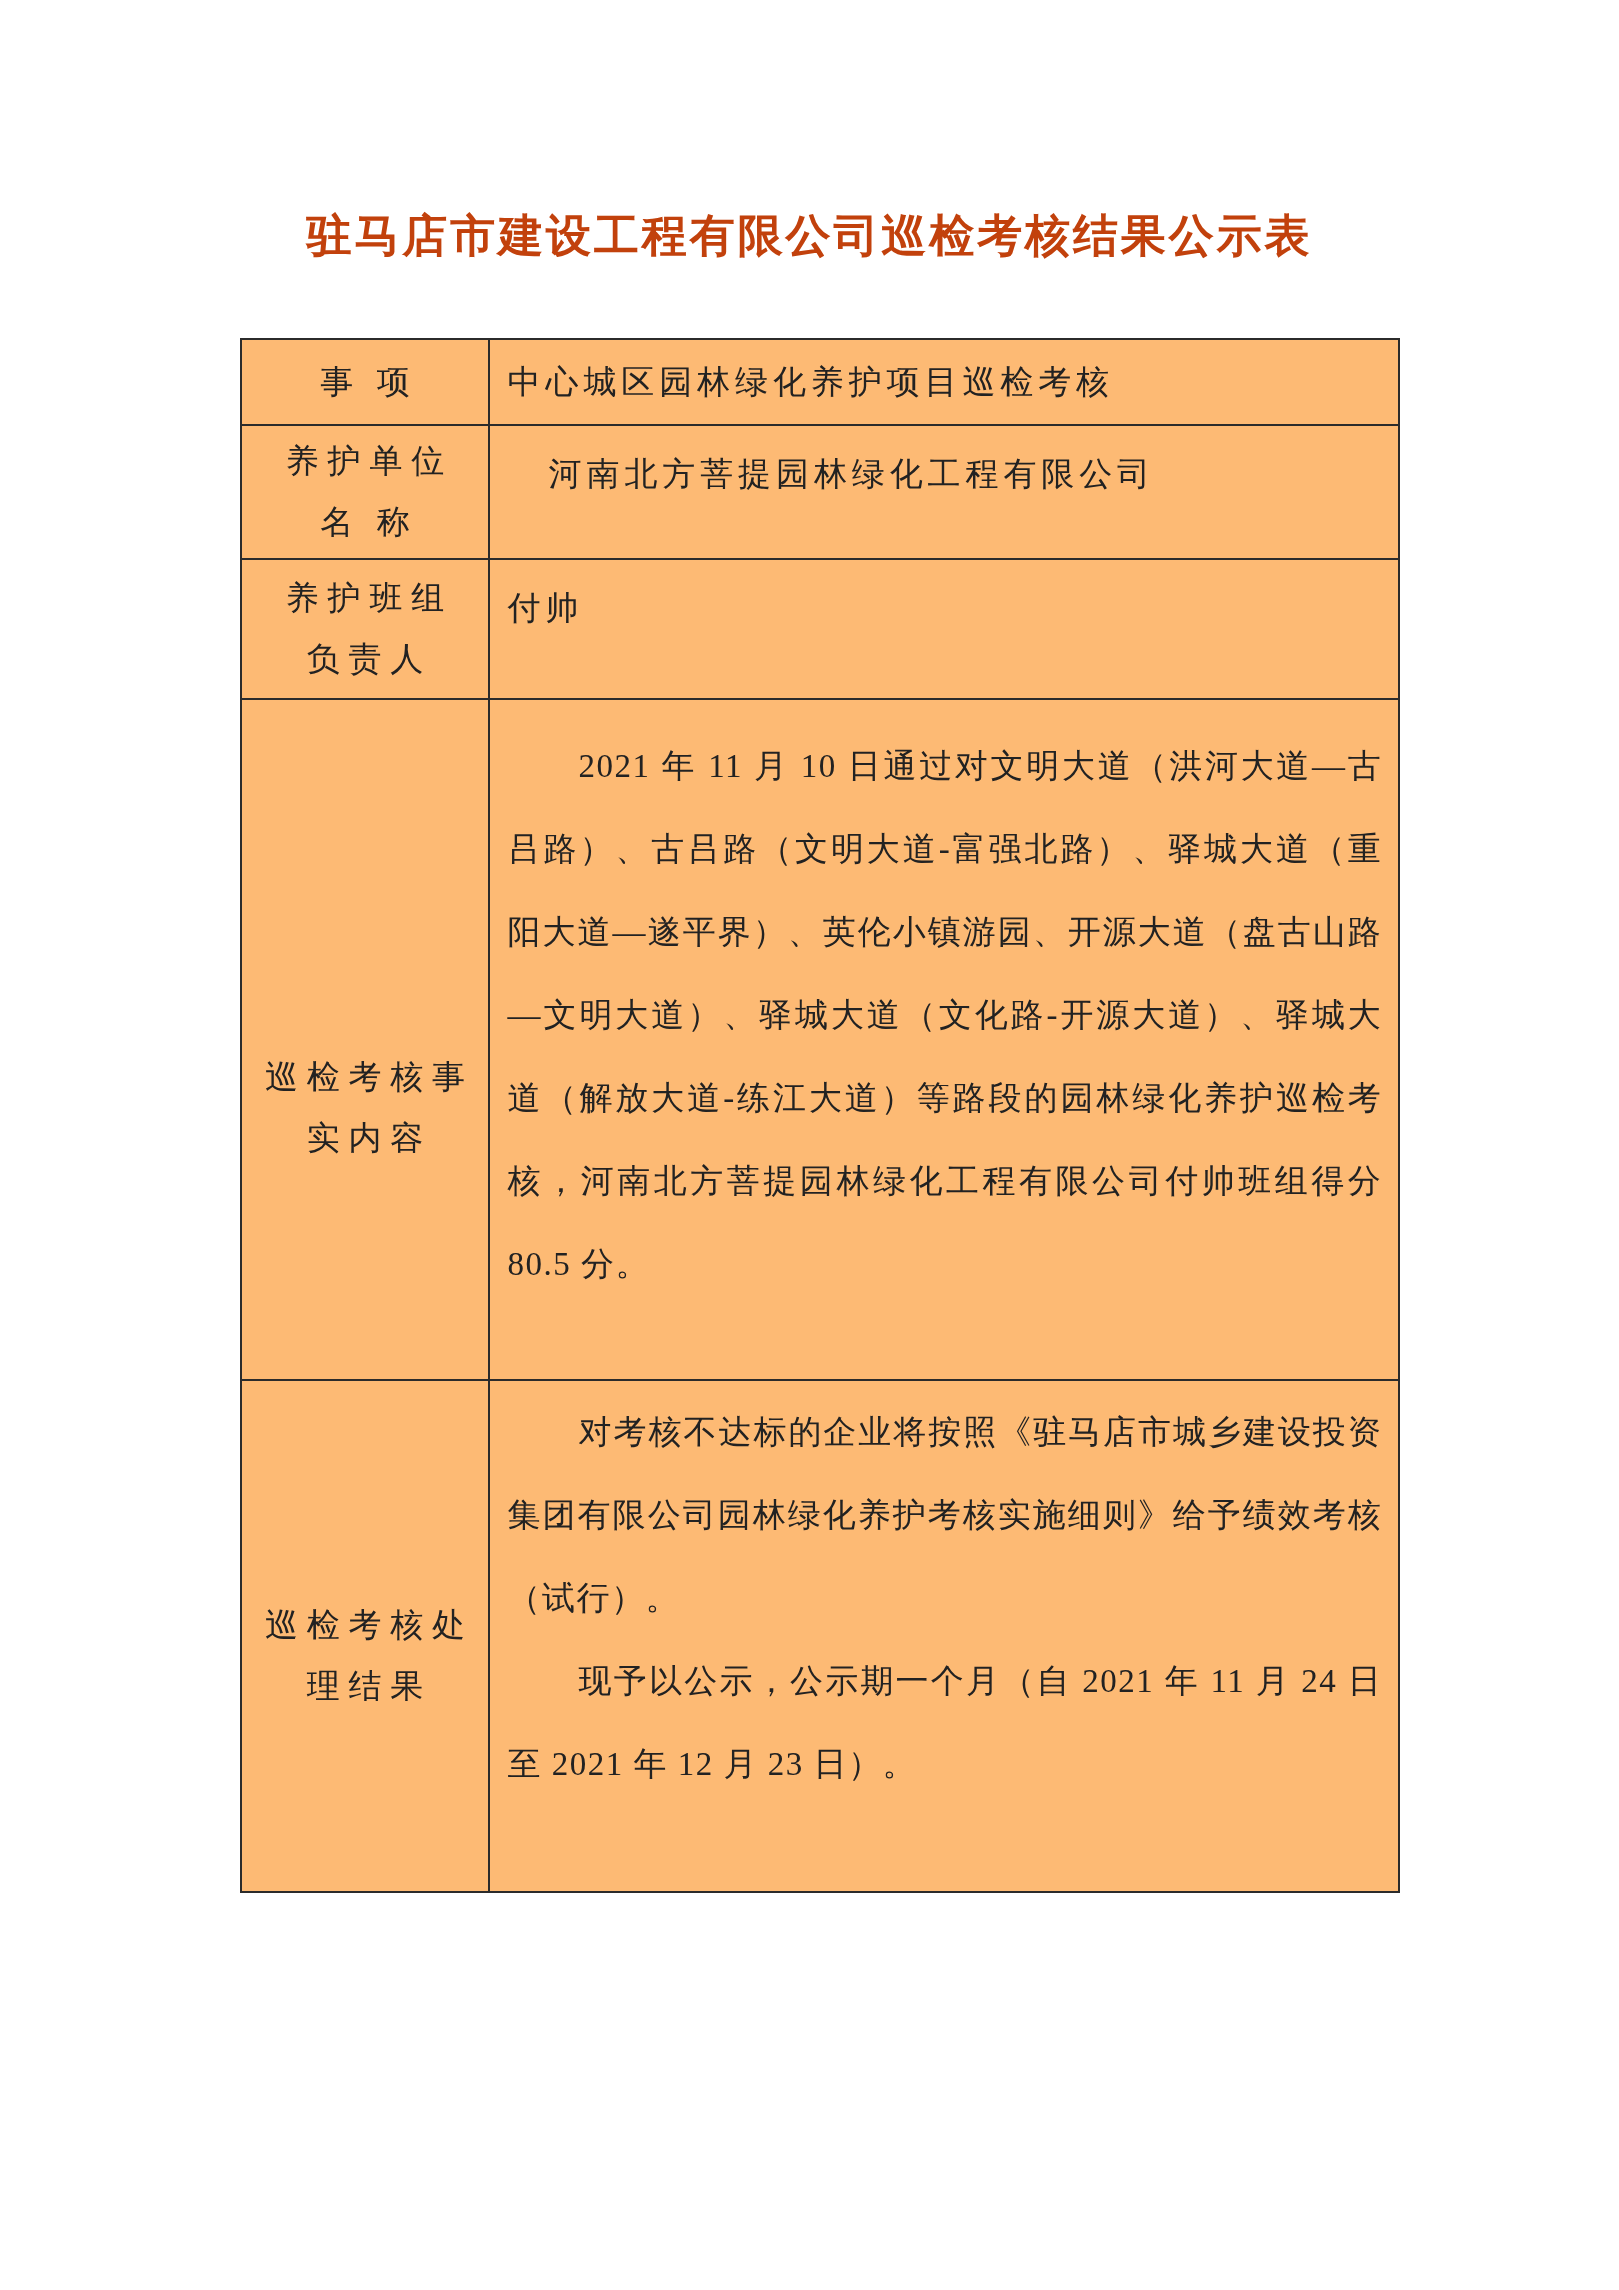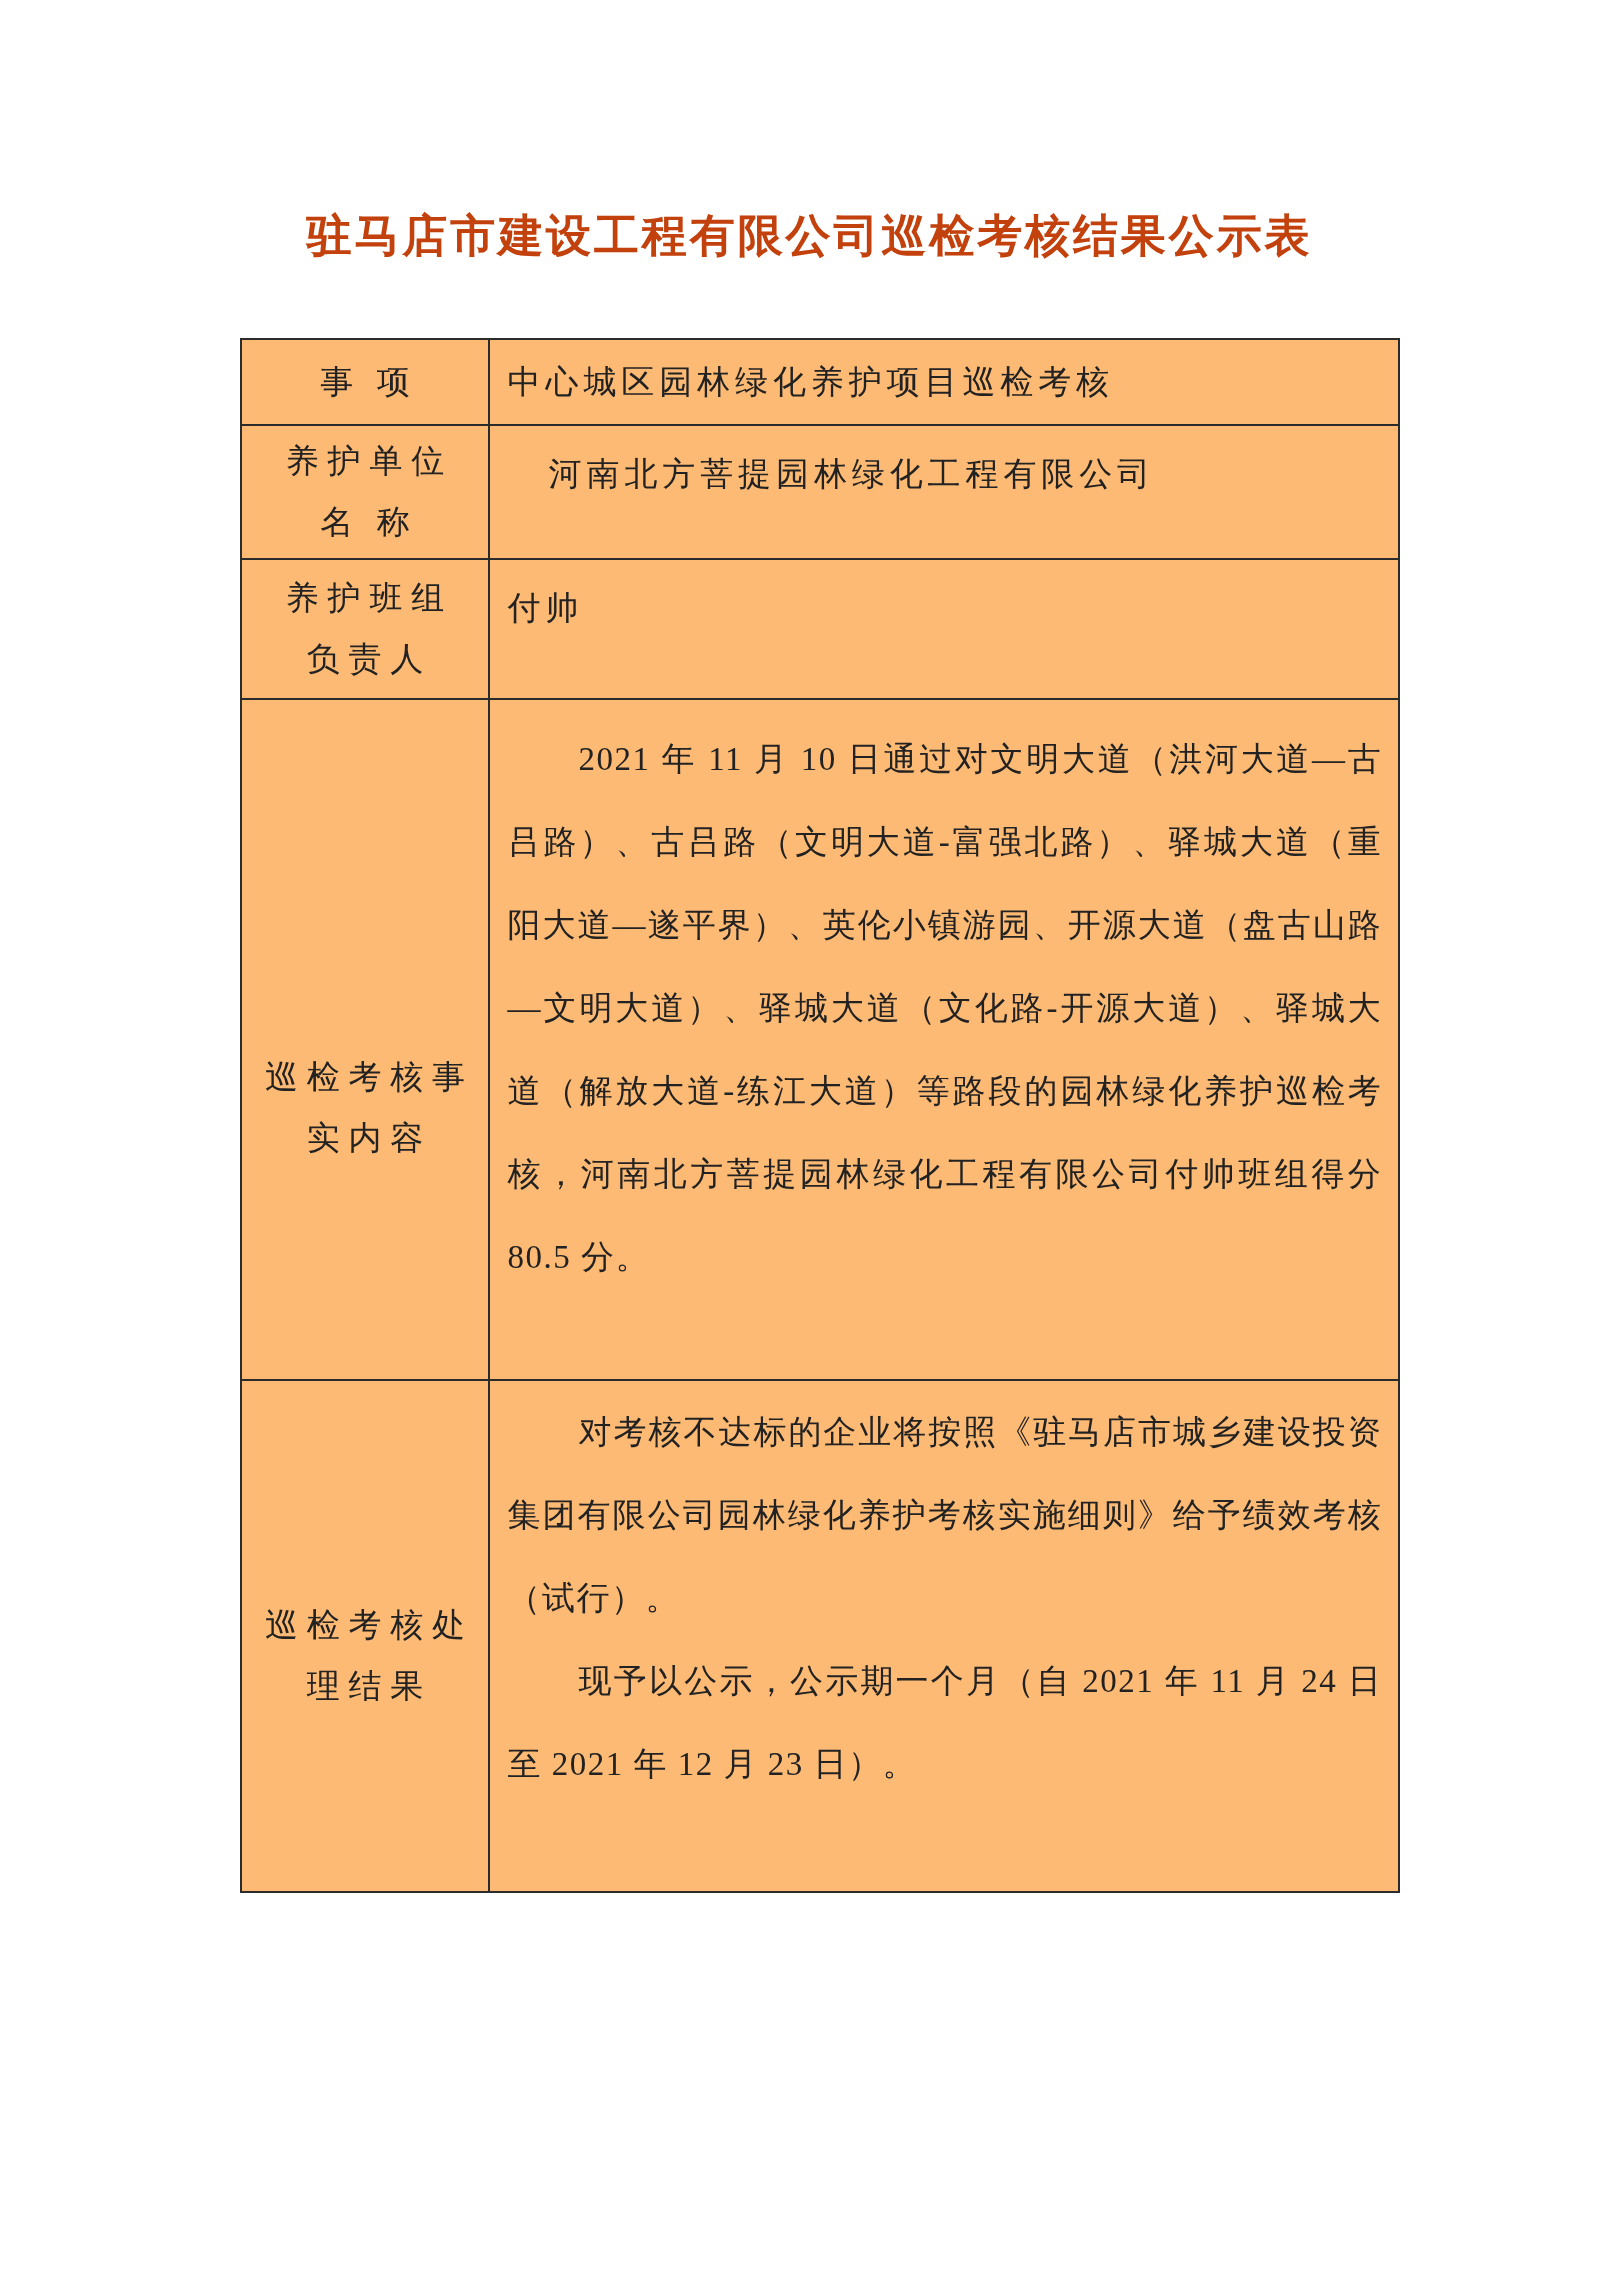--- a/index.html
+++ b/index.html
@@ -92,21 +92,21 @@
   .v-center {
     display: flex;
     align-items: center;
     letter-spacing: 4.9px;
   }
   .v-top {
     padding-top: 27px;
     line-height: 43px;
     letter-spacing: 4.9px;
   }
-  .v-paras { padding-top: 18px; }
+  .v-paras { padding-top: 25px; }
   .row-5 .v-paras { padding-top: 10px; }
 
   .para {
     margin: 0;
     line-height: 83px;
     text-align: justify;
     text-justify: inter-ideograph;
     text-indent: 71px;
     letter-spacing: 1.5px;
   }

